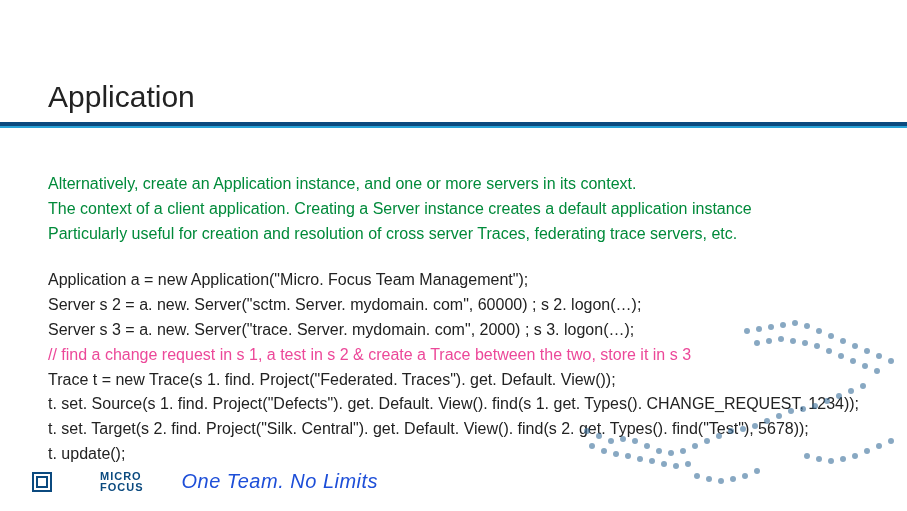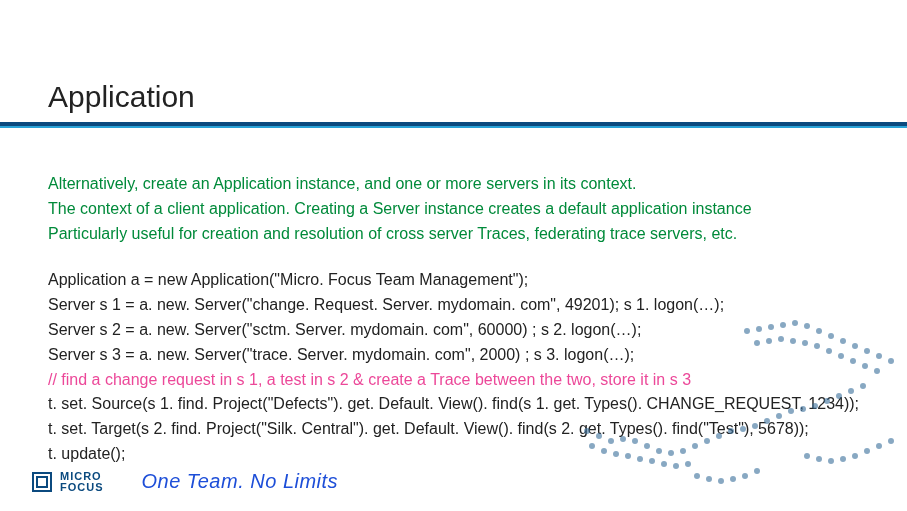--- a/index.html
+++ b/index.html
@@ -10,44 +10,44 @@
   .rule2 { position: absolute; left: 0; right: 0; top: 126px; height: 2px; background: #2aa3d8; }
   .body { margin-top: 58px; }
   .para { font-size: 16px; line-height: 1.55; color: #222; }
   .green { color: #008a3a; }
   .code { margin-top: 22px; }
   .code .line { font-size: 16px; line-height: 1.55; color: #222; white-space: nowrap; }
   .code .comment { color: #ec4899; }
   .footer { position: absolute; left: 32px; bottom: 18px; display: flex; align-items: center; gap: 38px; }
   .logo { display: flex; align-items: center; gap: 8px; color: #0b4a7f; }
   .logo-mark { width: 20px; height: 20px; }
-  .logo-text { display: flex; flex-direction: column; line-height: 1; font-size: 11px; font-weight: 700; letter-spacing: 1px; }
+  .logo-text { display: flex; flex-direction: column; line-height: 1; font-size: 11px; font-weight: 700; letter-spacing: 1px; margin-left: 40px; }
   .tagline { font-size: 20px; color: #1d4ed8; font-style: italic; letter-spacing: .5px; }
   .bg-dots { position: absolute; right: 0; bottom: 0; width: 360px; height: 230px; pointer-events: none; opacity: .6; }
 </style>
 </head>
 <body>
 
 <div class="slide">
 
   <h1 class="title">Application</h1>
   <div class="rule1"></div>
   <div class="rule2"></div>
 
   <div class="body">
     <div class="para green"> Alternatively, create an Application instance, and one or more servers in its context.</div>
     <div class="para green">The context of a client application. Creating a Server instance creates a default application instance</div>
     <div class="para green">Particularly useful for creation and resolution of cross server Traces, federating trace servers, etc.</div>
 
     <div class="code">
       <div class="line">Application a = new Application("Micro. Focus Team Management");</div>
-      <div class="line">Server s 1 = a. new. Server("change. Request. Server. mydomain. com", 49201); s 1. logon(…);</div>
       <div class="line">Server s 2 = a. new. Server("sctm. Server. mydomain. com", 60000) ; s 2. logon(…);</div>
       <div class="line">Server s 3 = a. new. Server("trace. Server. mydomain. com", 2000) ; s 3. logon(…);</div>
       <div class="line comment">// find a change request in s 1, a test in s 2 &amp; create a Trace between the two, store it in s 3</div>
+      <div class="line">Trace t = new Trace(s 1. find. Project("Federated. Traces"). get. Default. View());</div>
       <div class="line">t. set. Source(s 1. find. Project("Defects"). get. Default. View(). find(s 1. get. Types(). CHANGE_REQUEST, 1234));</div>
       <div class="line">t. set. Target(s 2. find. Project("Silk. Central"). get. Default. View(). find(s 2. get. Types(). find("Test"), 5678));</div>
       <div class="line">t. update();</div>
     </div>
   </div>
 
   <svg class="bg-dots" viewBox="0 0 360 230">
     <g fill="#3a6f9b">
       <circle cx="40" cy="150" r="3"></circle>
         <circle cx="52" cy="155" r="3"></circle>

